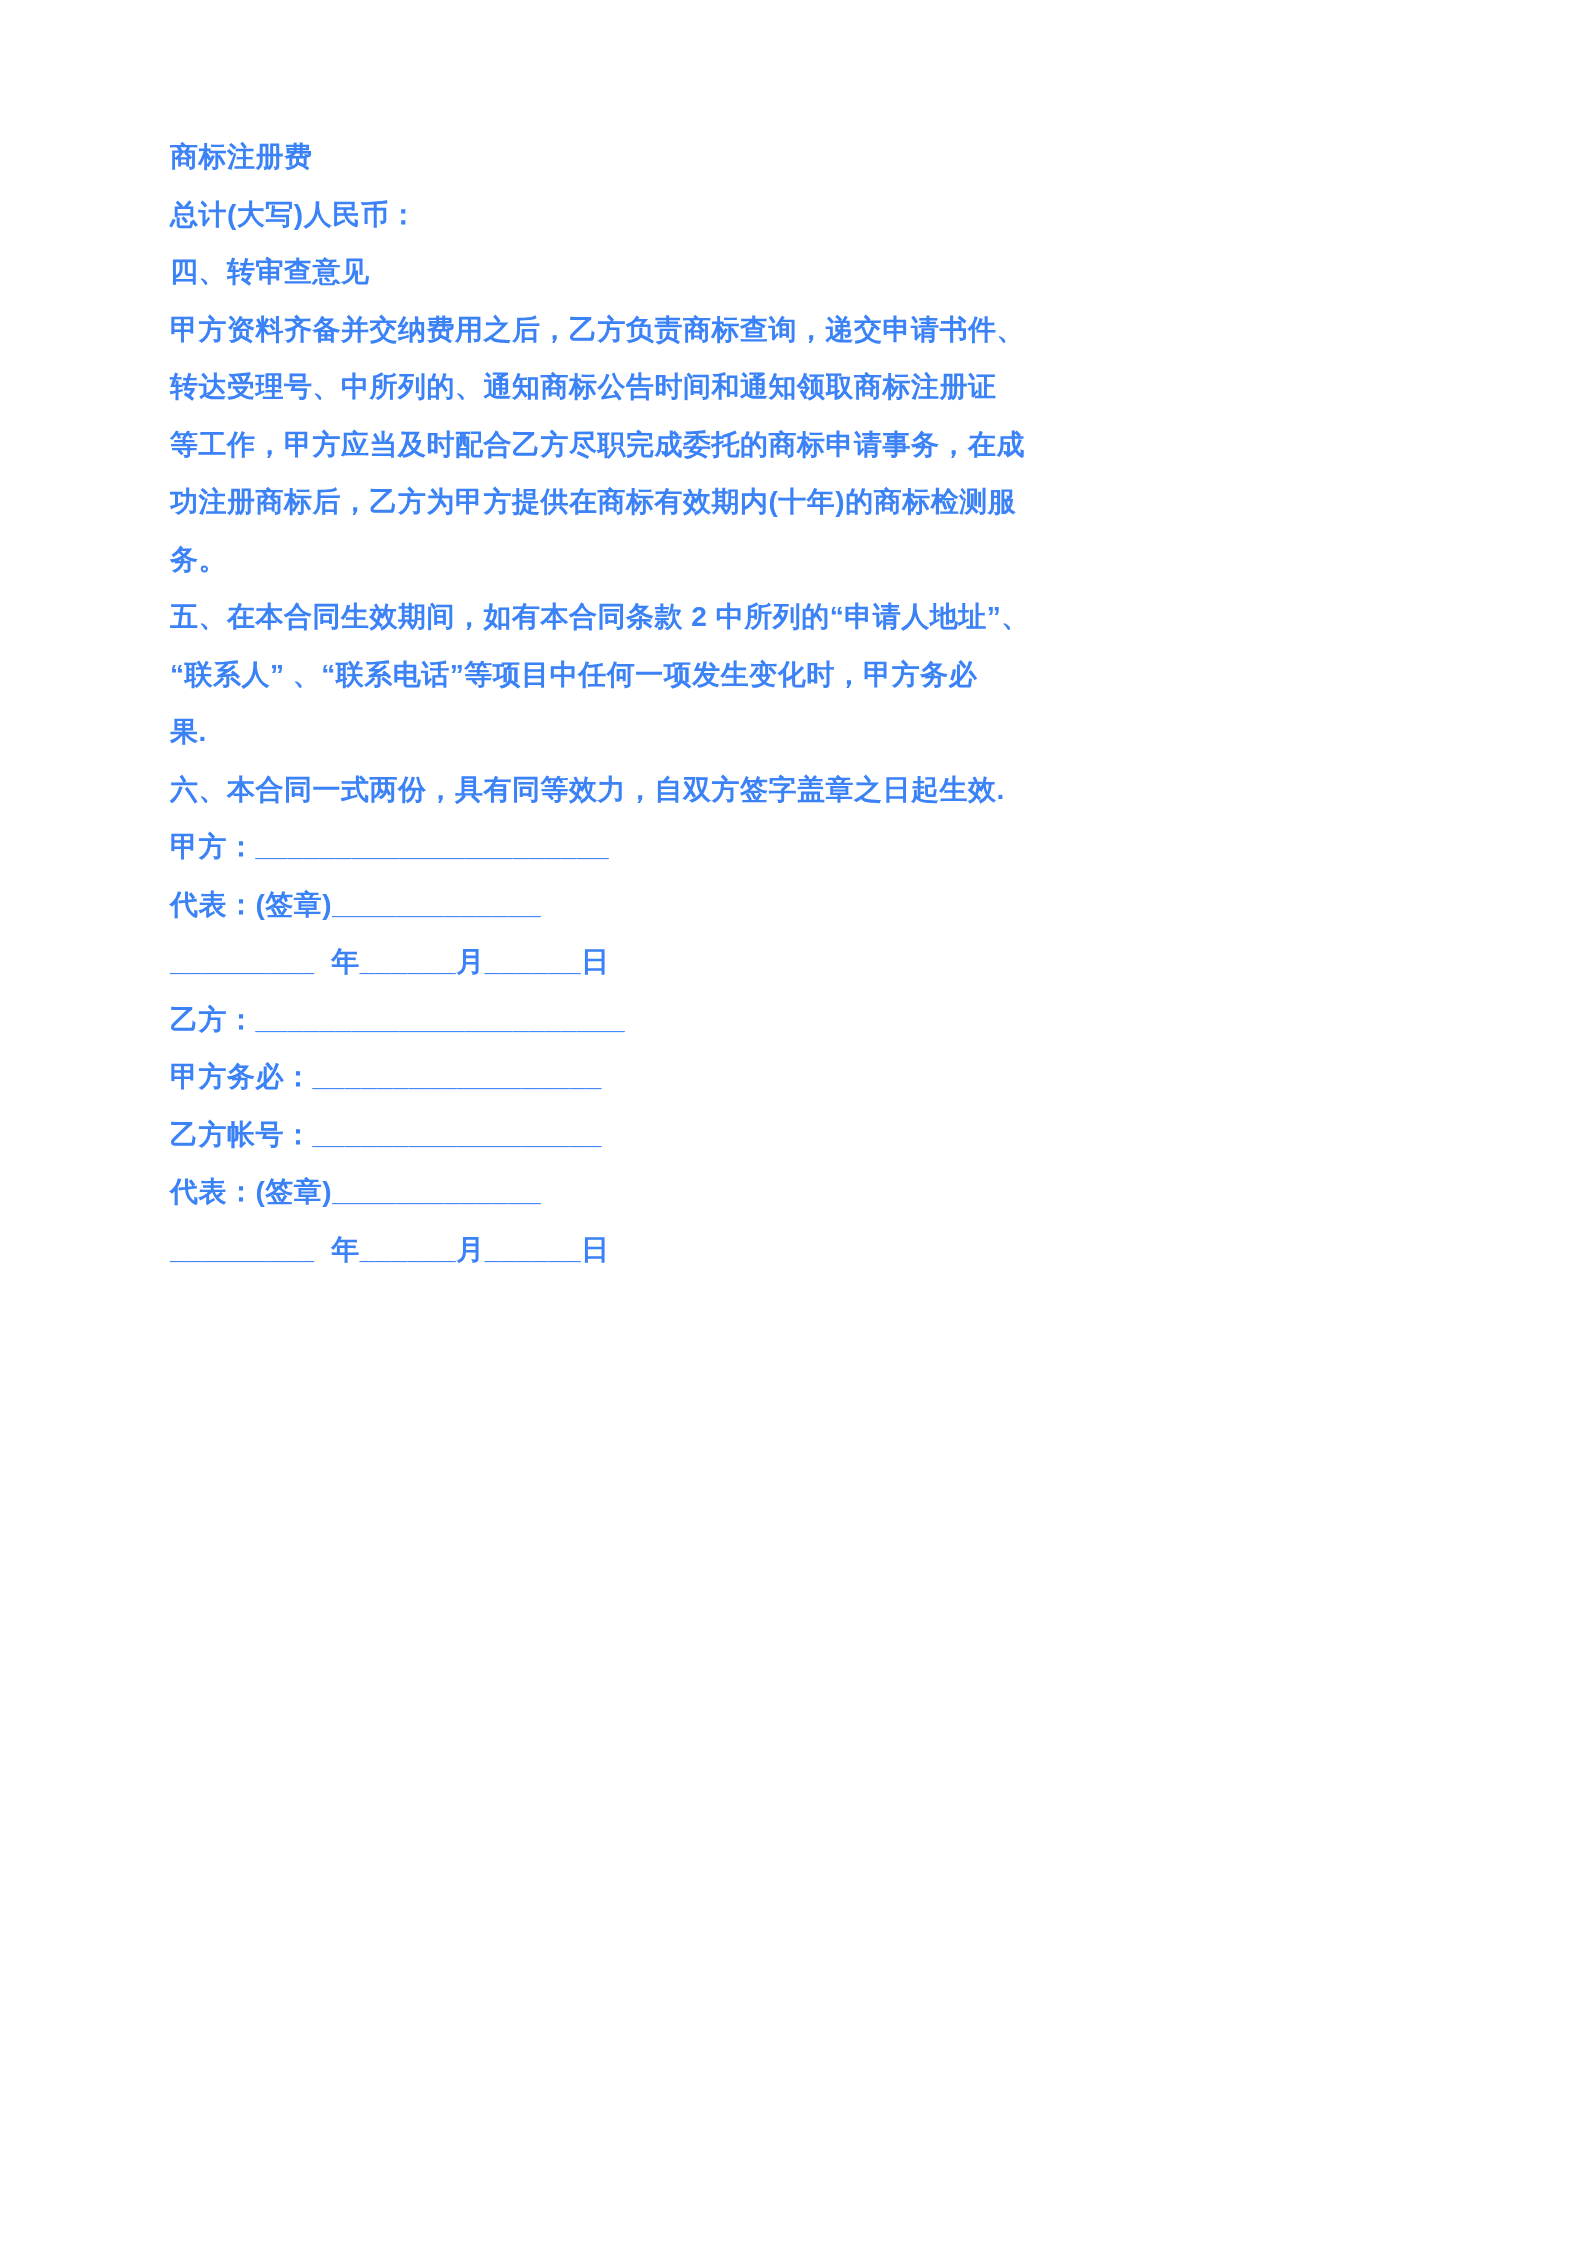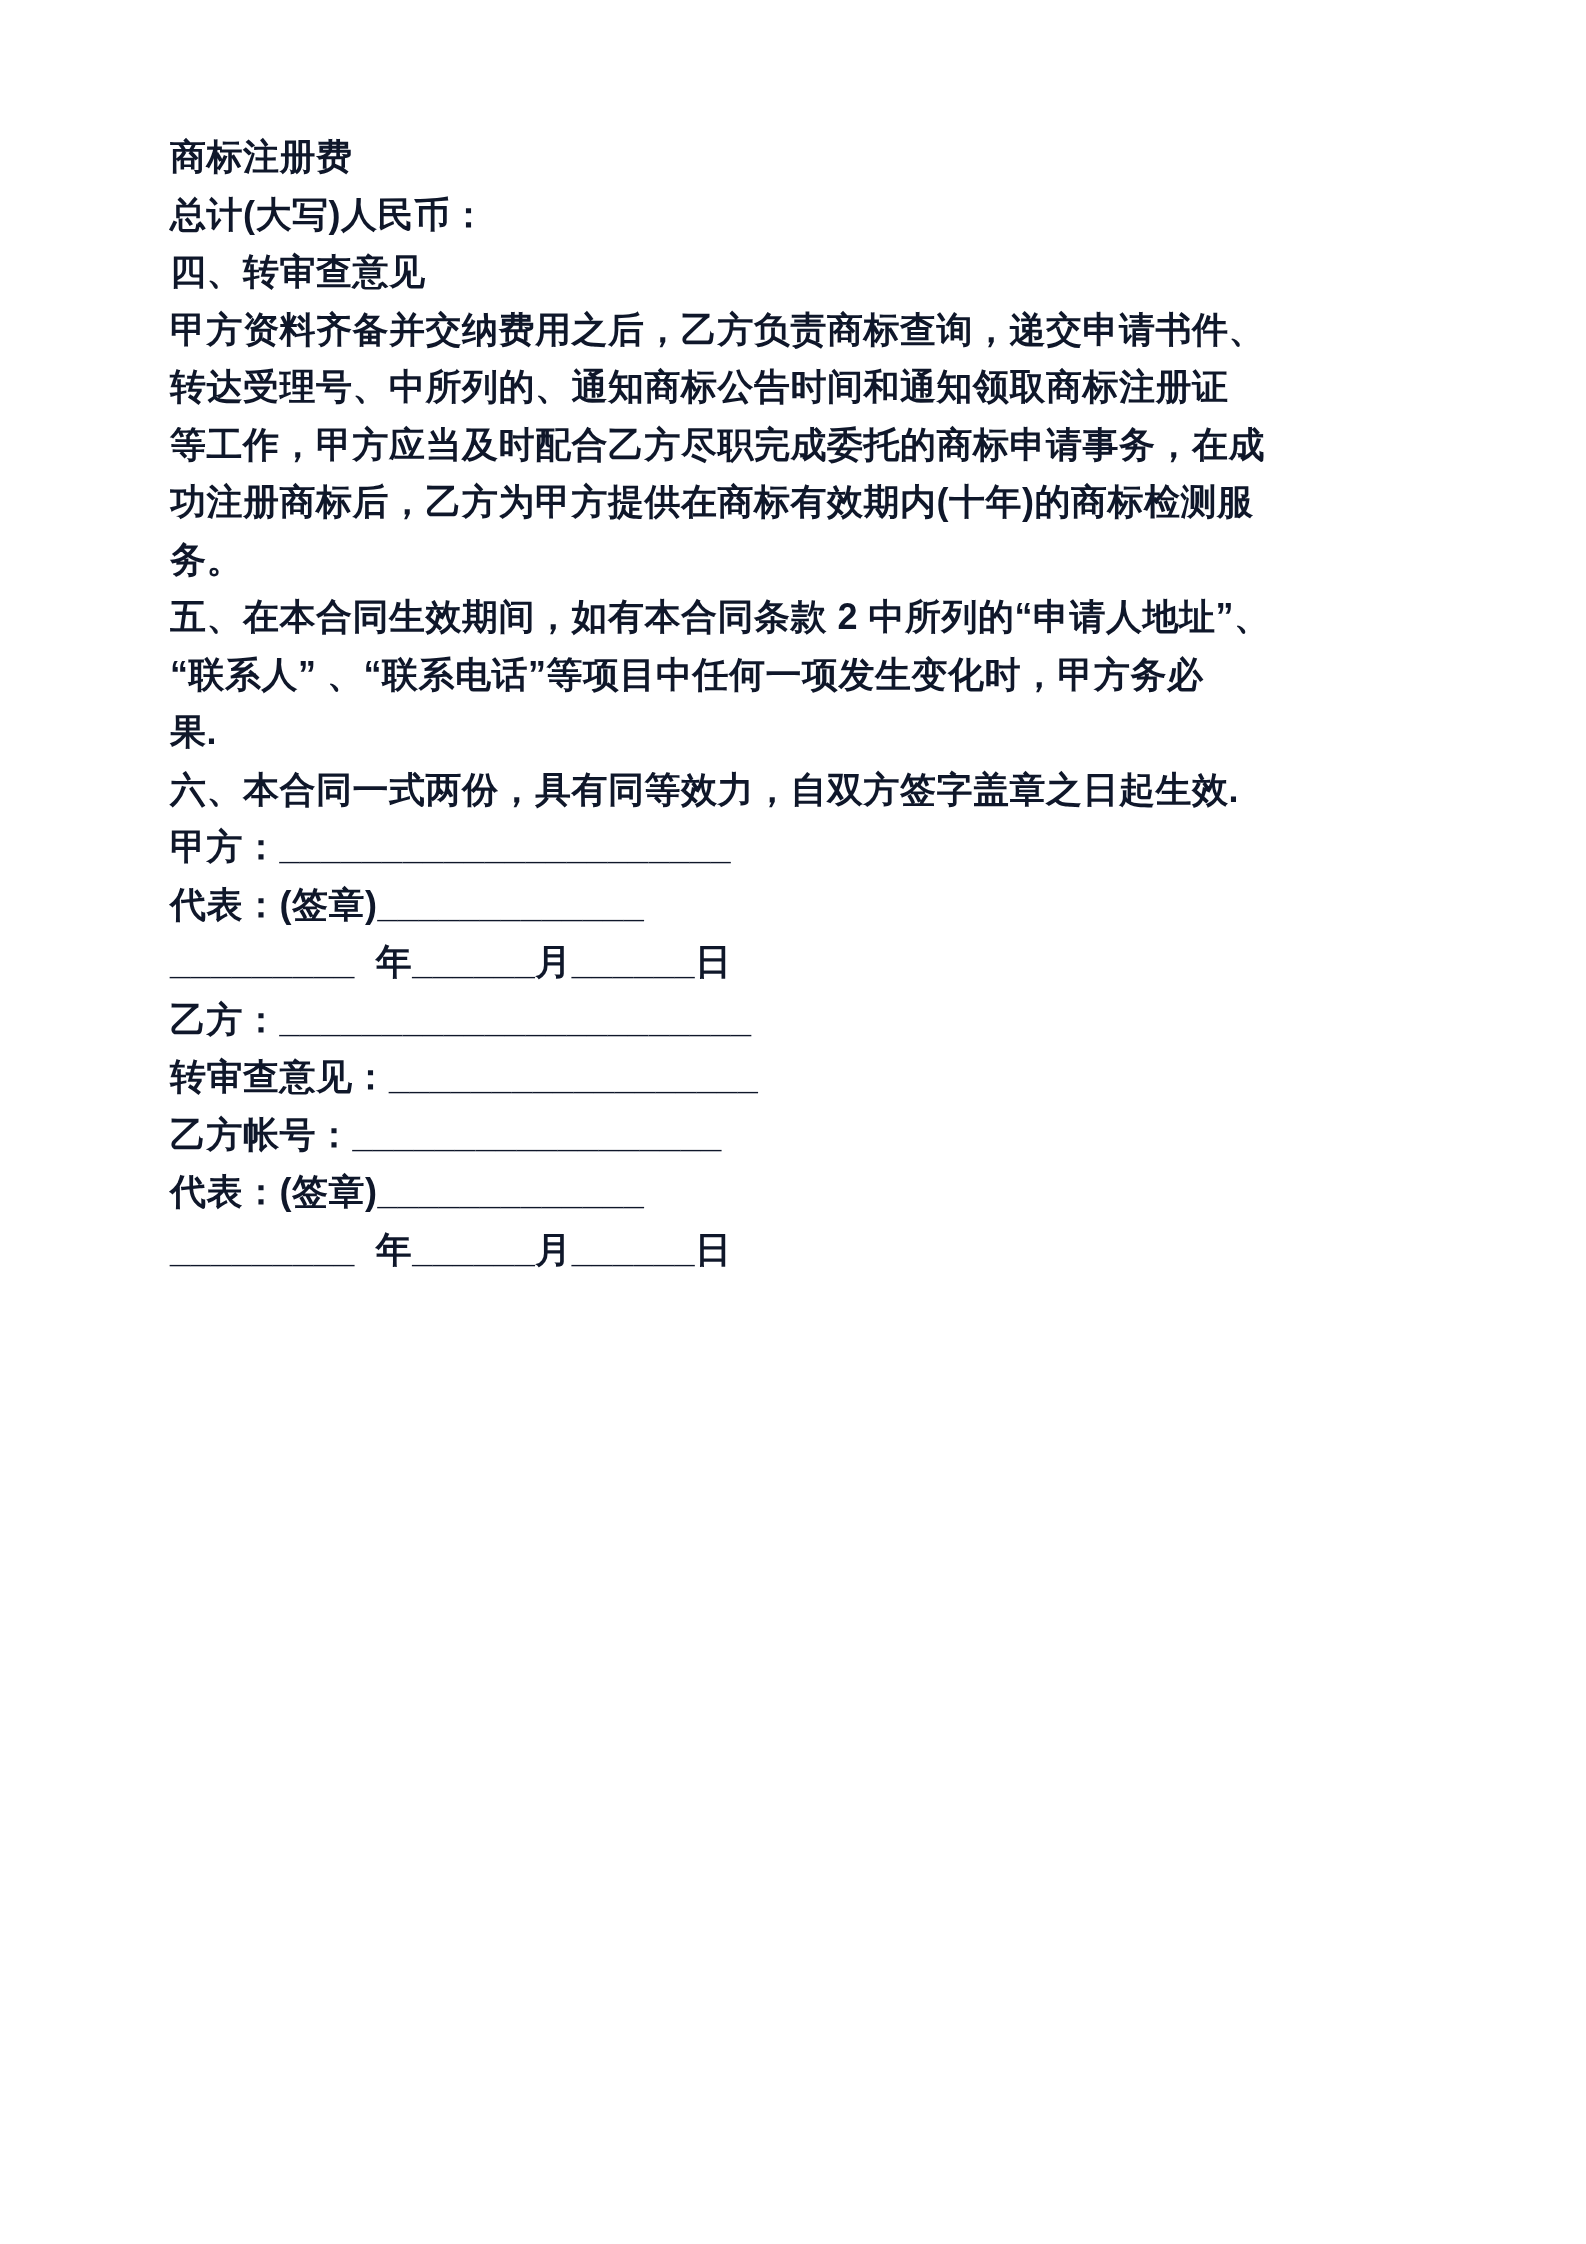--- a/index.html
+++ b/index.html
@@ -15,23 +15,23 @@
     background: #ffffff;
     overflow: hidden;
   }
   .content {
     position: absolute;
     top: 128px;
     left: 170px;
     width: 820px;
   }
   .doc-line {
-    font-size: 36px;
+    font-size: 28px;
     font-weight: 700;
-    color: #0f172a;
+    color: #3b82f6;
     line-height: 57.5px;
     white-space: pre;
     letter-spacing: 0.5px;
     font-family: "Liberation Sans", "DejaVu Sans", sans-serif;
   }
 </style>
 </head>
 <body>
 
 <div class="page">
@@ -45,18 +45,18 @@
     <p class="doc-line">功注册商标后，乙方为甲方提供在商标有效期内(十年)的商标检测服</p>
     <p class="doc-line">务。</p>
     <p class="doc-line">五、在本合同生效期间，如有本合同条款 2 中所列的“申请人地址”、</p>
     <p class="doc-line">“联系人” 、“联系电话”等项目中任何一项发生变化时，甲方务必</p>
     <p class="doc-line">果.</p>
     <p class="doc-line">六、本合同一式两份，具有同等效力，自双方签字盖章之日起生效.</p>
     <p class="doc-line">甲方：______________________</p>
     <p class="doc-line">代表：(签章)_____________</p>
     <p class="doc-line">_________  年______月______日</p>
     <p class="doc-line">乙方：_______________________</p>
-    <p class="doc-line">转审查意见：__________________</p>
+    <p class="doc-line">甲方务必：__________________</p>
     <p class="doc-line">乙方帐号：__________________</p>
     <p class="doc-line">代表：(签章)_____________</p>
     <p class="doc-line">_________  年______月______日</p>
   </div>
 </div>
 
 </body></html>

